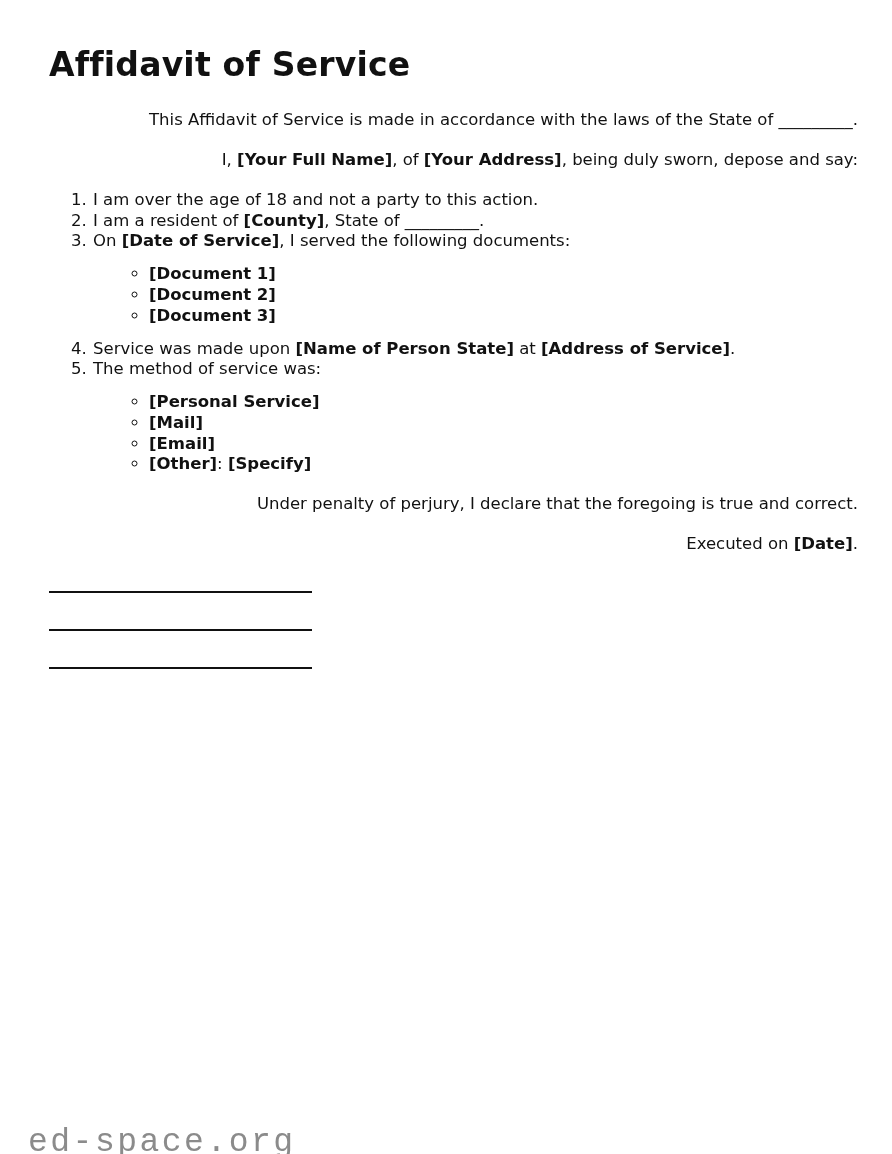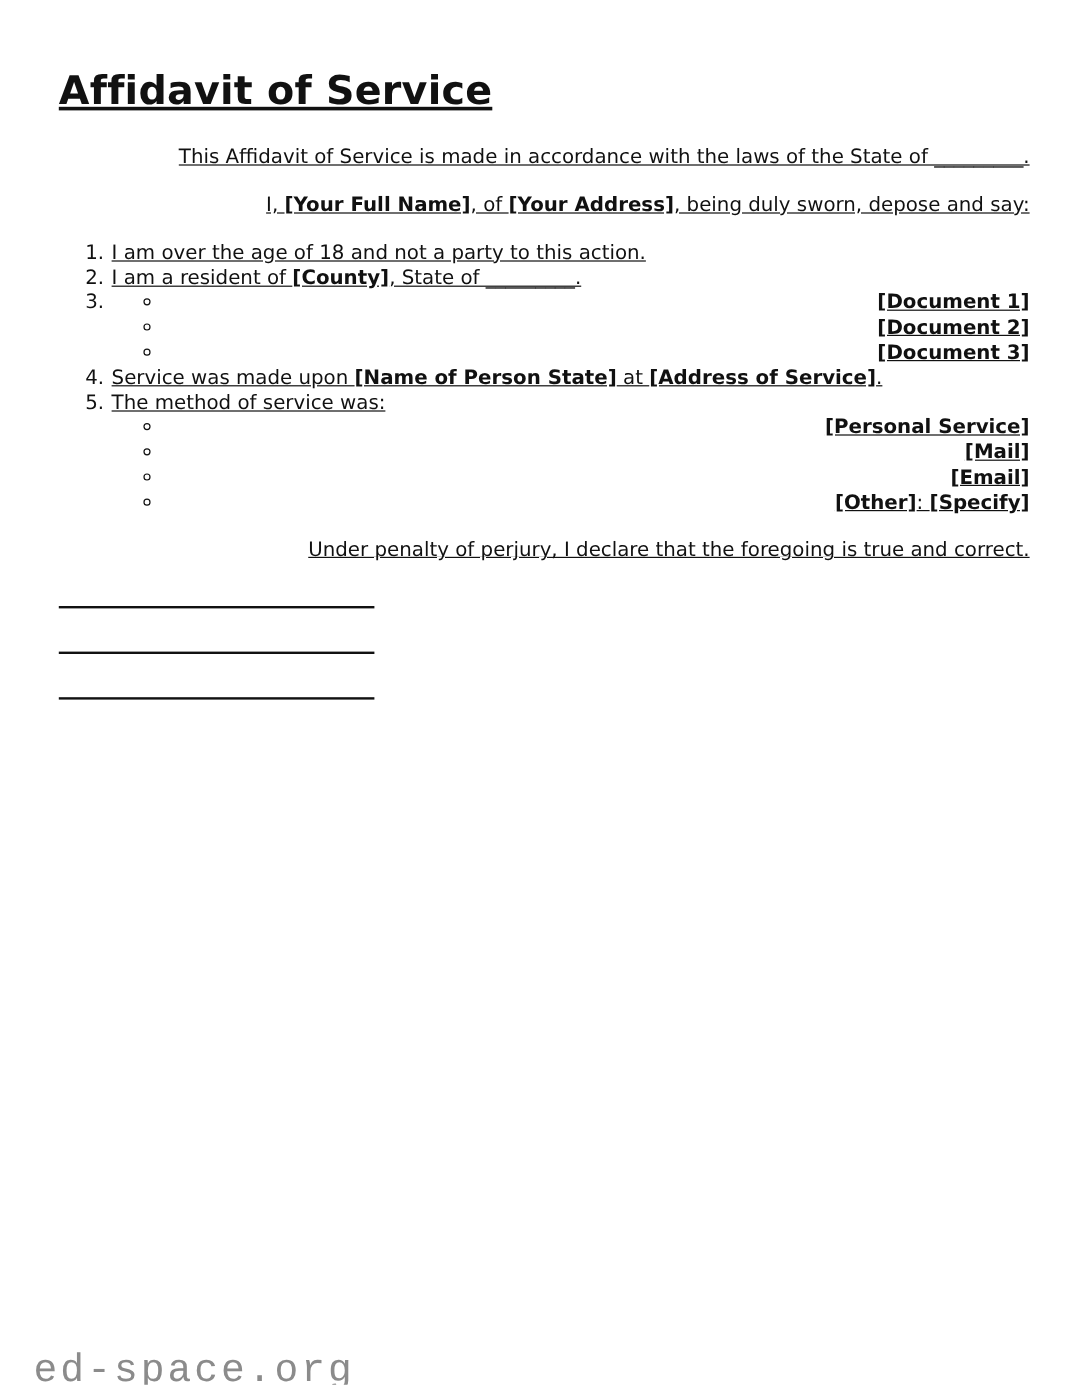--- a/index.html
+++ b/index.html
@@ -8,22 +8,21 @@
     width: 892px;
     height: 1154px;
     background: #ffffff;
     color: #111111;
     font-family: "DejaVu Sans", sans-serif;
     font-size: 16.5px;
     position: relative;
     overflow: hidden;
   }
   .page {
-    padding: 39px 34px 0 49px;
-    text-decoration: underline;
+    padding: 28px 34px 0 49px;
   }
   h1.doc-title {
     font-size: 33px;
     font-weight: bold;
     letter-spacing: 0.2px;
     margin: 18px 0 26px 0;
     line-height: 1.15;
   }
   p {
     margin: 19px 0;
@@ -32,24 +31,23 @@
   }
   b { font-weight: bold; }
   ol.statements {
     margin: 19px 0;
     padding-left: 43px;
     line-height: 1.26;
   }
   ol.statements > li { padding-left: 1px; }
   ul.sublist {
     list-style-type: circle;
-    margin: 0;
+    margin: 12px;
     padding-left: 44px;
     line-height: 1.26;
-    text-align: right;
   }
   .sig-line {
     width: 263px;
     height: 0;
     border-bottom: 2px solid #111111;
     margin: 36px 0 21px 0;
   }
   .bold-line { font-weight: bold; }
   .watermark {
     position: absolute;
@@ -73,20 +71,21 @@
   <p><span>I, </span><b>[Your Full Name]</b><span>, of </span><b>[Your Address]</b><span>, being duly sworn, depose and say:</span></p>
 
   <ol class="statements">
     <li>
       <span><span>I am over the age of 18 and not a party to this action.</span></span>
     </li>
     <li>
       <span><span>I am a resident of </span><b>[County]</b><span>, State of _________.</span></span>
     </li>
     <li>
+      <span><span>On </span><b>[Date of Service]</b><span>, I served the following documents:</span></span>
       <ul class="sublist">
         <li>
           <span><b>[Document 1]</b></span>
         </li>
         <li>
           <span><b>[Document 2]</b></span>
         </li>
         <li>
           <span><b>[Document 3]</b></span>
         </li>
@@ -109,20 +108,21 @@
         </li>
         <li>
           <span><b>[Other]</b><span>: </span><b>[Specify]</b></span>
         </li>
       </ul>
     </li>
   </ol>
 
   <p>Under penalty of perjury, I declare that the foregoing is true and correct.</p>
 
+  <p><span>Executed on </span><b>[Date]</b><span>.</span></p>
 
   <div class="sig-line"></div>
 
   <div class="sig-line"></div>
 
 
   <div class="sig-line"></div>
 
 
 </div>

